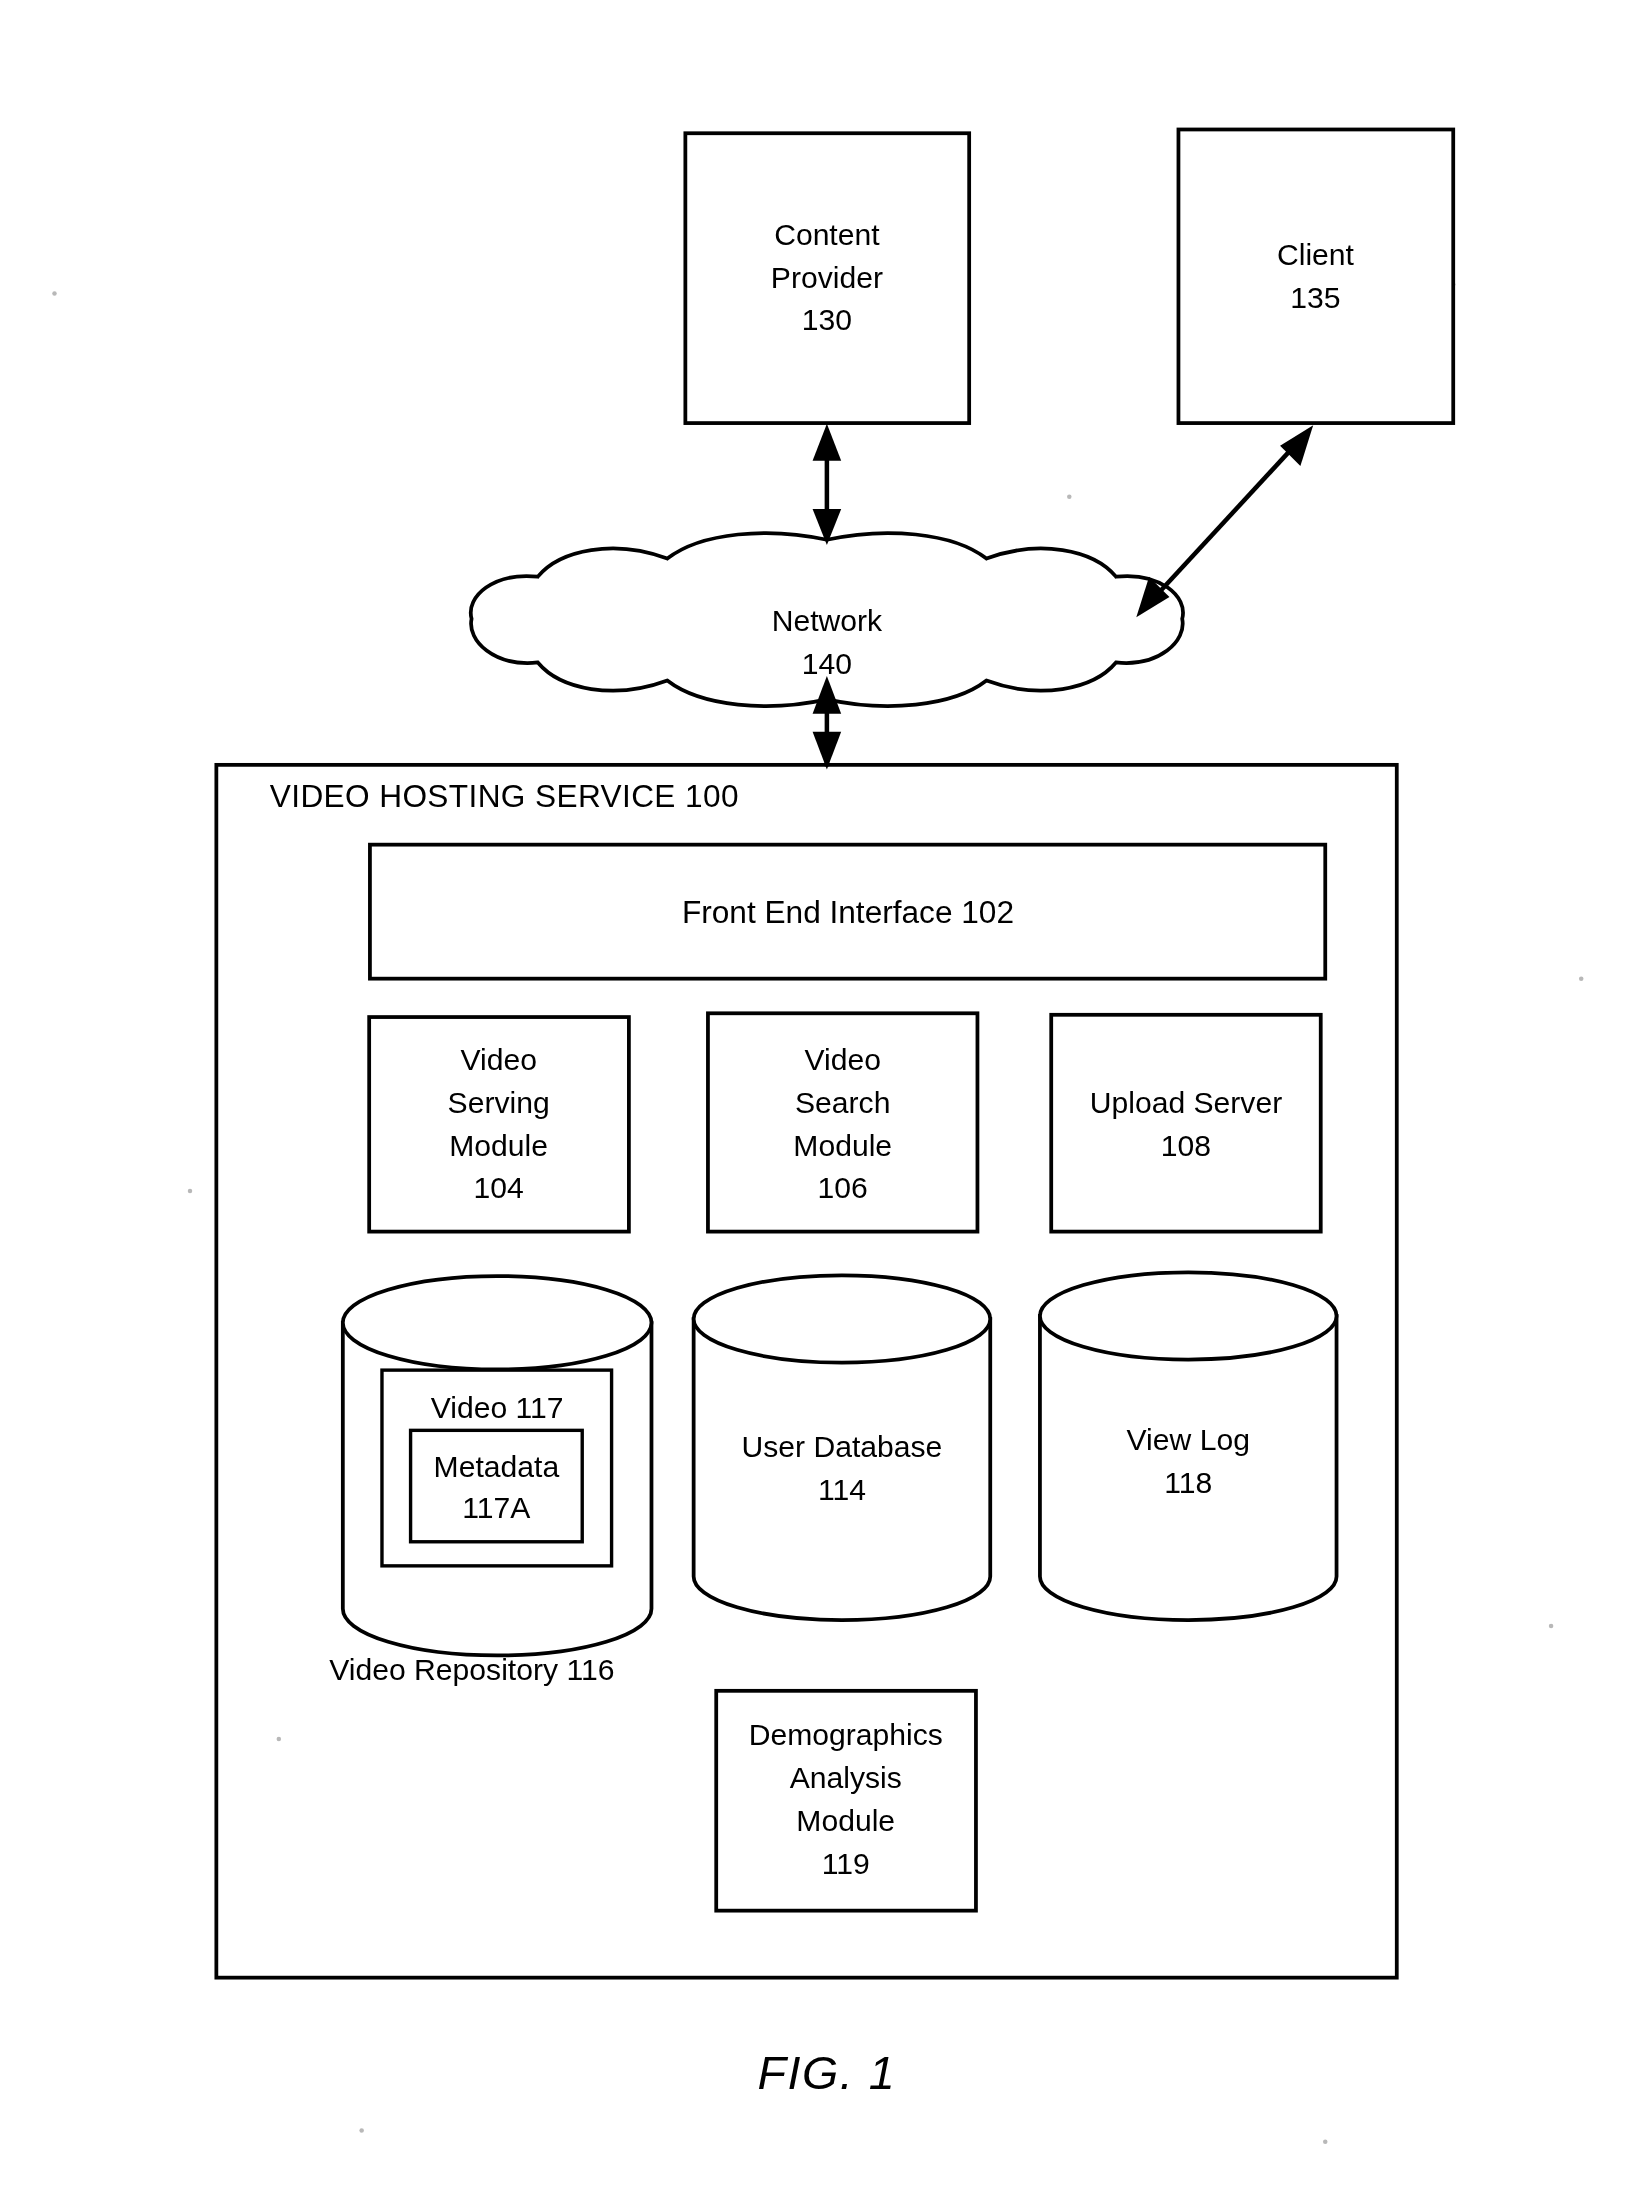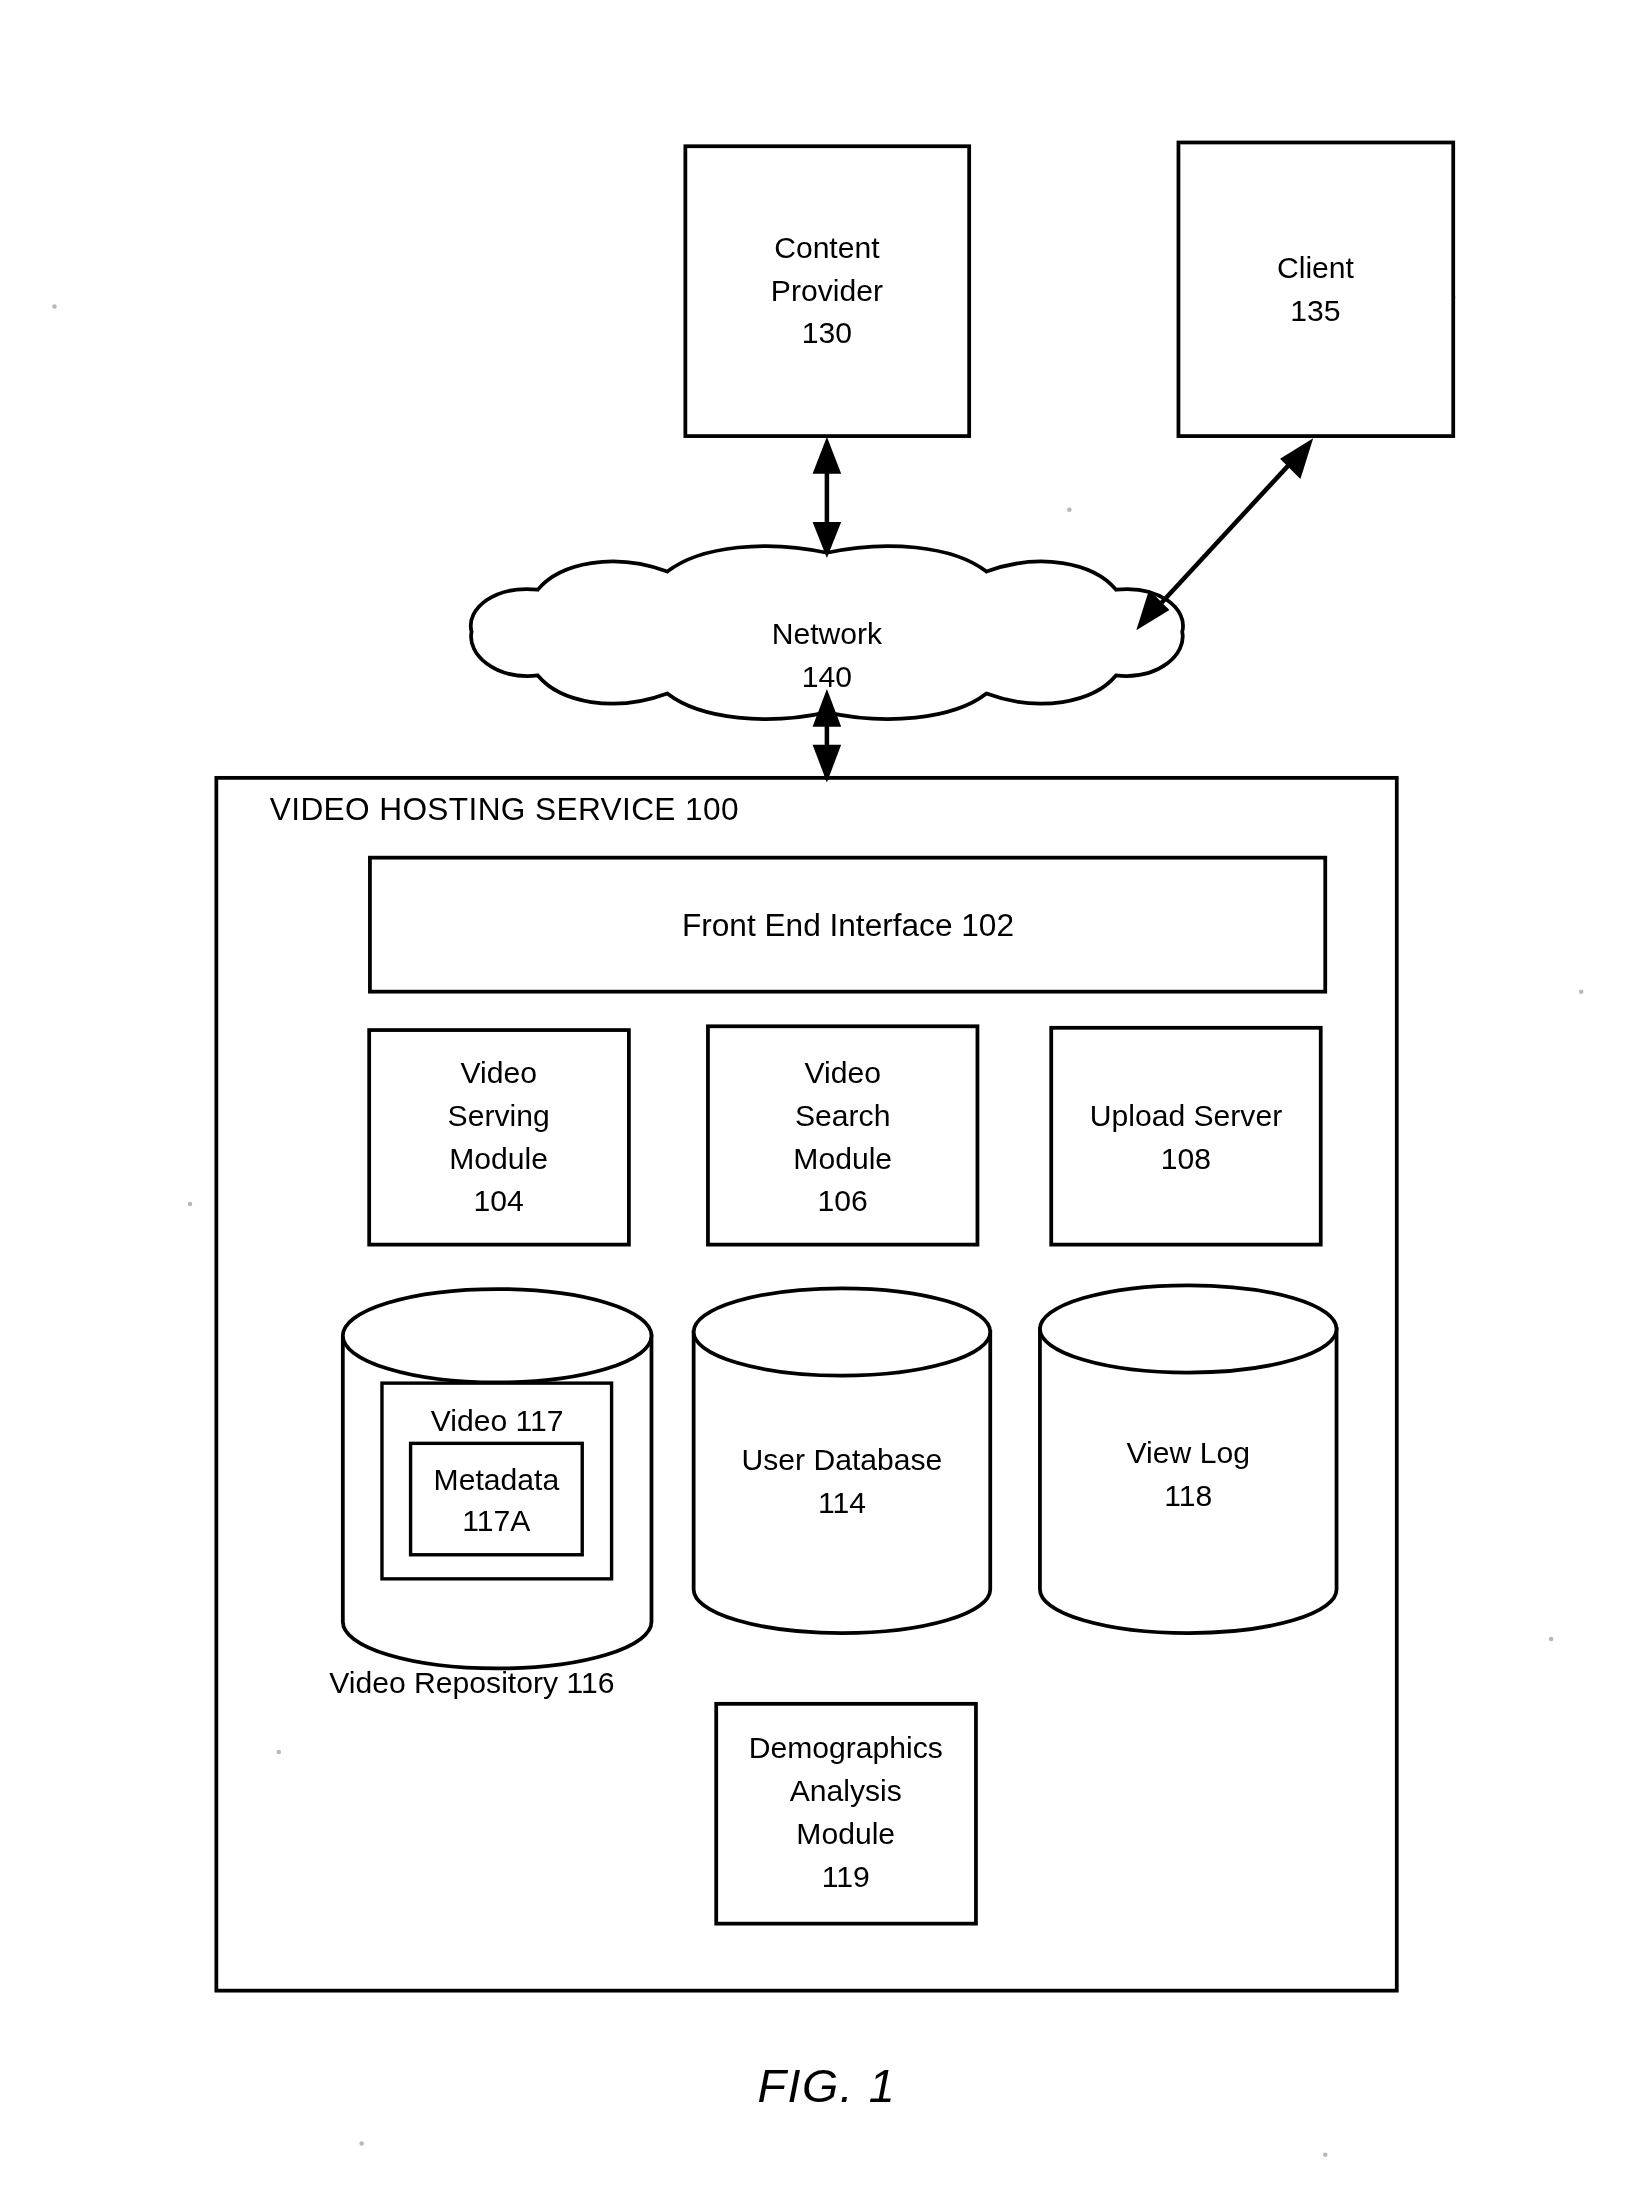--- a/index.html
+++ b/index.html
@@ -12,21 +12,21 @@
     width: 1647px;
     height: 2205px;
     position: relative;
     font-family: "Liberation Sans", sans-serif;
     color: #000000;
     overflow: hidden;
   }
   #figure-root {
     position: absolute;
     left: 0;
-    top: 13px;
+    top: 0;
     width: 1647px;
     height: 1658px;
   }
   svg.diagram {
     display: block;
     width: 1647px;
     height: 2205px;
   }
   .shape-stroke {
     fill: #ffffff;

